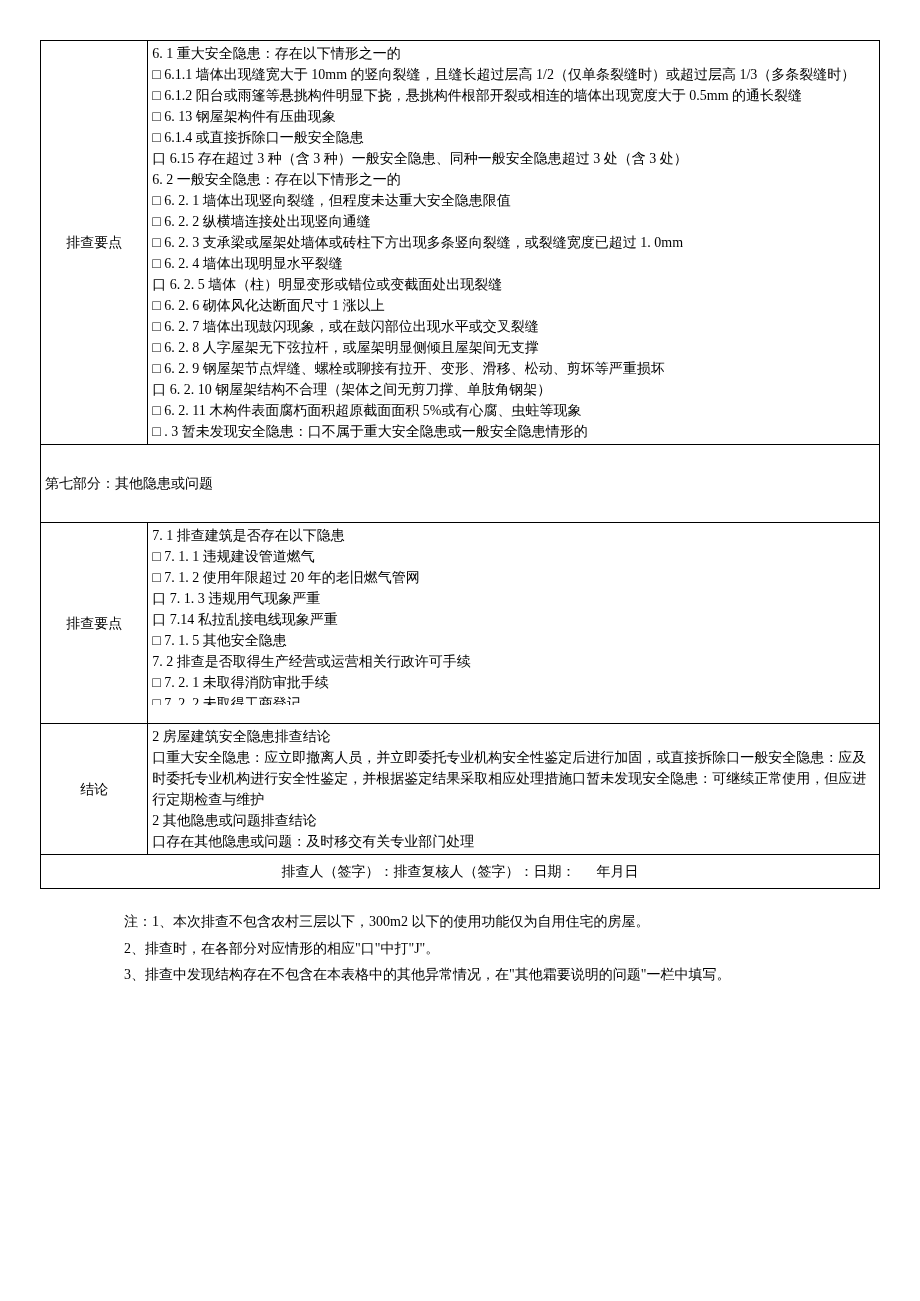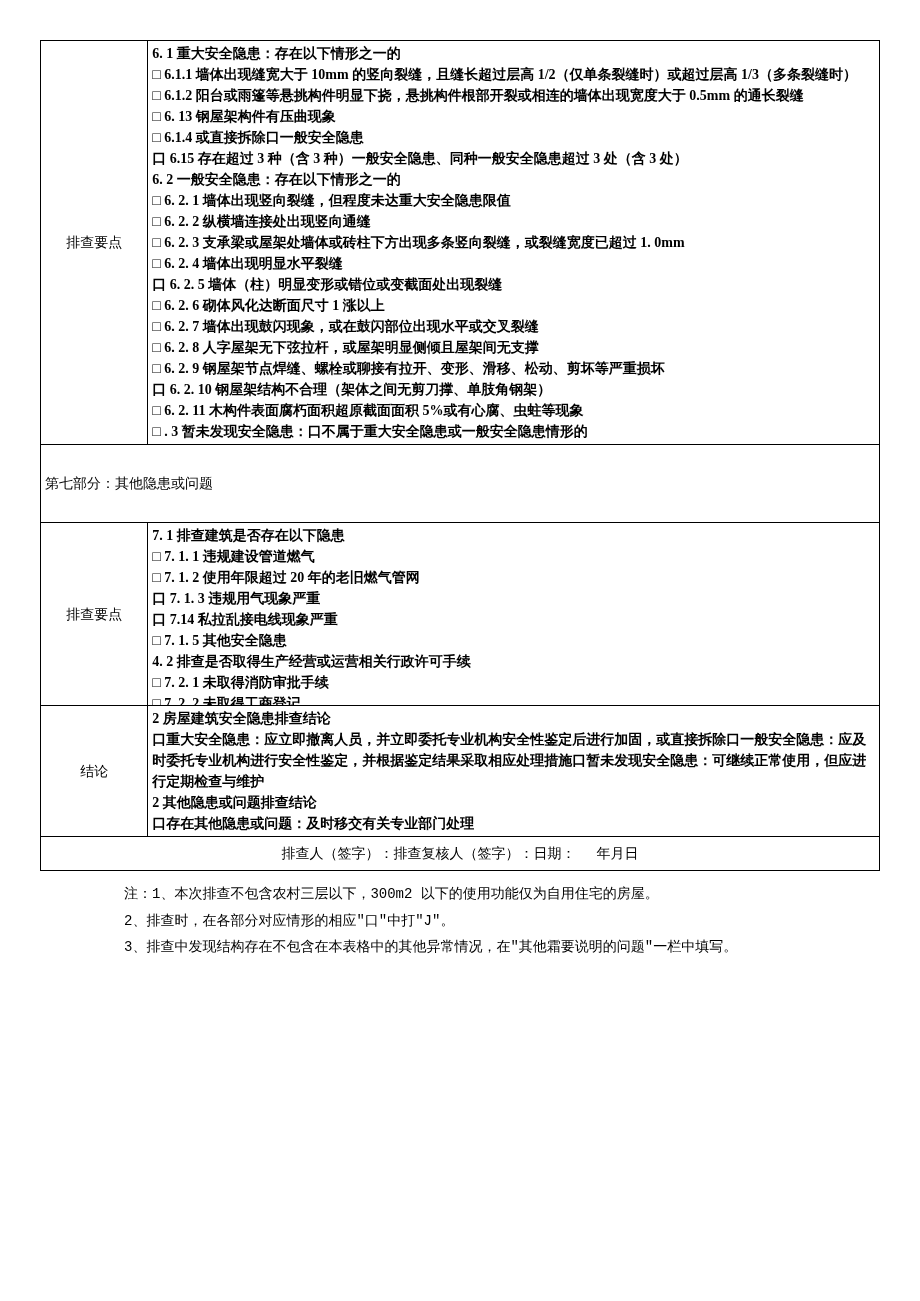--- a/index.html
+++ b/index.html
@@ -30,41 +30,39 @@
     .col-content {
       width: 88%;
     }
     .section-header {
       padding: 28px 4px;
     }
     .line {
       display: block;
       white-space: nowrap;
       overflow: hidden;
-      font-weight: bold;
     }
     .sig-row td {
       padding: 6px 4px;
     }
     .sig-cell {
       border: 1px solid #000;
     }
     .sig-inner {
       display: flex;
       justify-content: center;
       padding: 0 10px;
     }
     .sig-part {
       white-space: nowrap;
     }
     .notes {
       padding-left: 6em;
-      margin-top: 10px;
+      margin-top: 20px;
       line-height: 1.9;
-      font-family: Liberation Mono, monospace;
     }
     .notes div {
       text-indent: -2.0em;
       padding-left: 2.0em;
     }
     .notes div:first-child {
       text-indent: -4.5em;
       padding-left: 4.5em;
     }
     .clipped {
@@ -108,29 +106,29 @@
   <tr>
     <td colspan="2" class="section-header">
       <span>第七部分：其他隐患或问题</span>
     </td>
   </tr>
 
   <tr>
     <td class="col-label">
       <span>排查要点</span>
     </td>
-    <td class="col-content" style="padding-bottom:0;">
+    <td class="col-content" style="padding-bottom:18px;">
       <div class="clipped">
         <span class="line">7. 1 排查建筑是否存在以下隐患</span>
         <span class="line">□          7. 1. 1 违规建设管道燃气</span>
         <span class="line">□          7. 1. 2 使用年限超过 20 年的老旧燃气管网</span>
         <span class="line">口 7. 1. 3 违规用气现象严重</span>
         <span class="line">口 7.14 私拉乱接电线现象严重</span>
         <span class="line">□          7. 1. 5 其他安全隐患</span>
-        <span class="line">4.          2 排查是否取得生产经营或运营相关行政许可手续</span>
+        <span class="line">7.          2 排查是否取得生产经营或运营相关行政许可手续</span>
         <span class="line">□          7. 2. 1 未取得消防审批手续</span>
         <span class="line">□          7. 2. 2 未取得工商登记</span>
 
       </div>
     </td>
   </tr>
 
   <tr>
     <td class="col-label">
       <span>结论</span>

